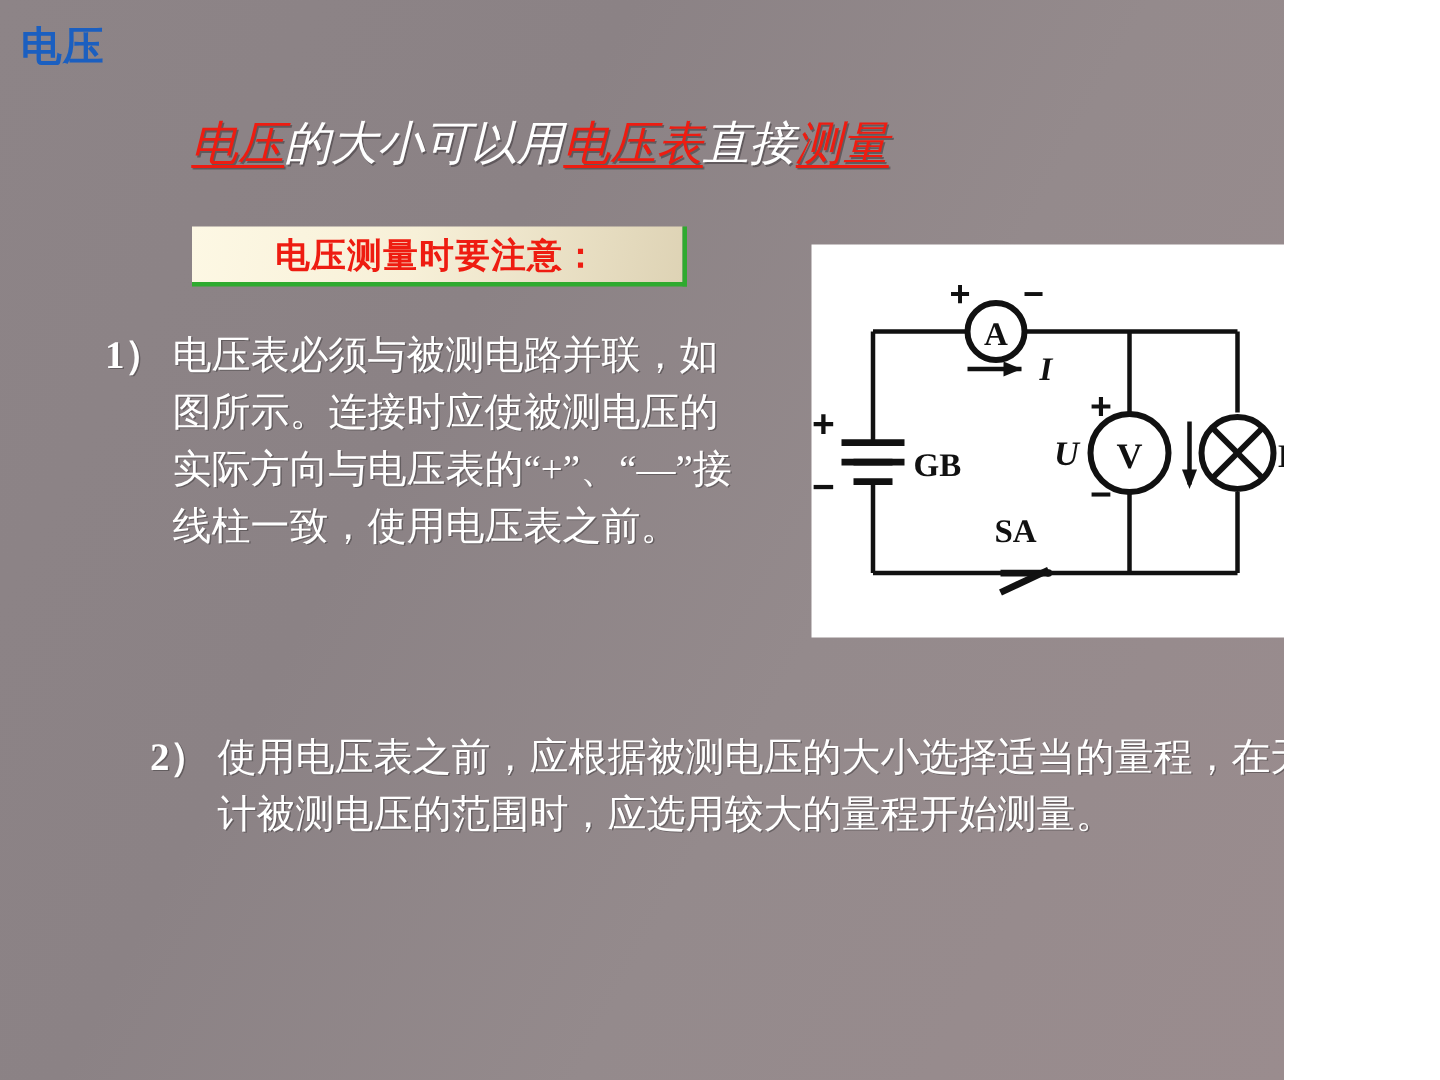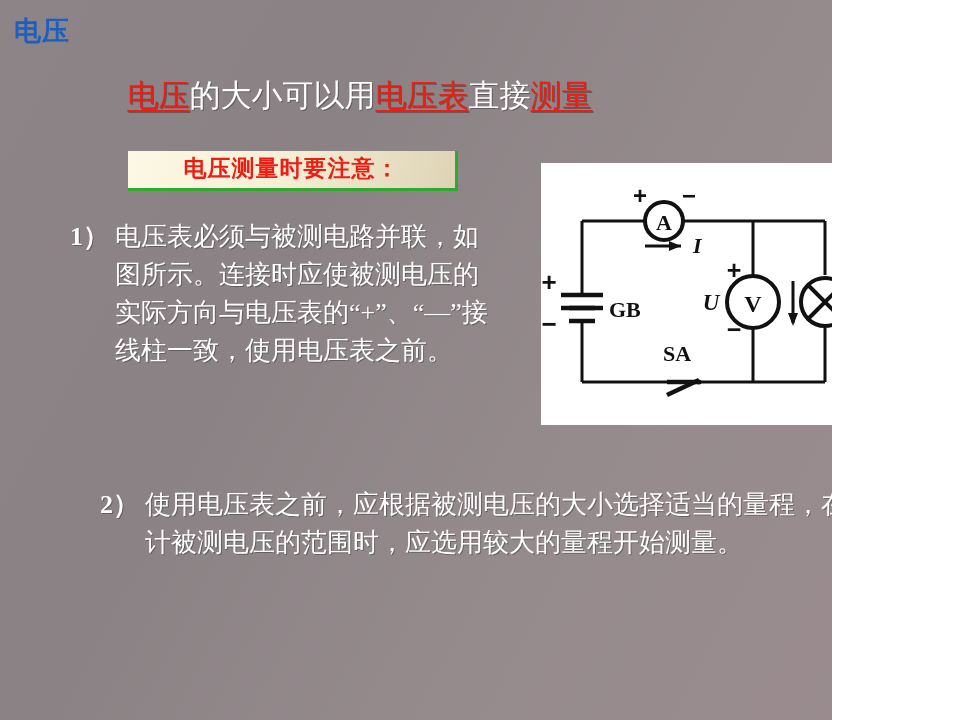--- a/index.html
+++ b/index.html
@@ -12,20 +12,21 @@
     height: 720px;
     overflow: hidden;
     font-family: "Liberation Serif", "DejaVu Serif", serif;
   }
   #slide {
     position: relative;
     width: 832px;
     height: 720px;
     background: linear-gradient(118deg, #8d8487 0%, #8b8285 34%, #948a8c 62%, #9a8c8e 100%);
     overflow: hidden;
+    padding-left: 24px;
   }
 
   
   #slide-header {
     position: absolute;
     left: 14px;
     top: 16px;
     font-family: "Liberation Sans", "DejaVu Sans", sans-serif;
     font-weight: bold;
     font-size: 27px;
@@ -40,20 +41,21 @@
     position: absolute;
     left: 0;
     top: 76px;
     width: 720px;
     text-align: center;
     font-size: 31px;
     line-height: 40px;
     color: #ffffff;
     white-space: nowrap;
     text-shadow: 1px 1px 0 rgba(60,55,58,0.55);
+    font-style: italic;
   }
   #main-title .hl {
     color: #ee1c11;
     text-decoration: underline;
     text-underline-offset: 4px;
     text-decoration-thickness: 2px;
   }
 
   
   #notice-box {
@@ -64,21 +66,21 @@
     height: 40px;
     background: linear-gradient(100deg, #fdf8e4 0%, #f7f0d8 45%, #ded3b5 100%);
     border-right: 3px solid #2faa2f;
     border-bottom: 3px solid #2faa2f;
     box-sizing: border-box;
     display: flex;
     align-items: center;
     justify-content: center;
   }
   #notice-box .notice-text {
-    font-family: Liberation Mono, monospace;
+    font-family: Liberation Sans, sans-serif;
     font-weight: bold;
     font-size: 23px;
     line-height: 26px;
     color: #ee1c11;
     letter-spacing: 1px;
     white-space: nowrap;
     text-align: right;
   }
 
   

